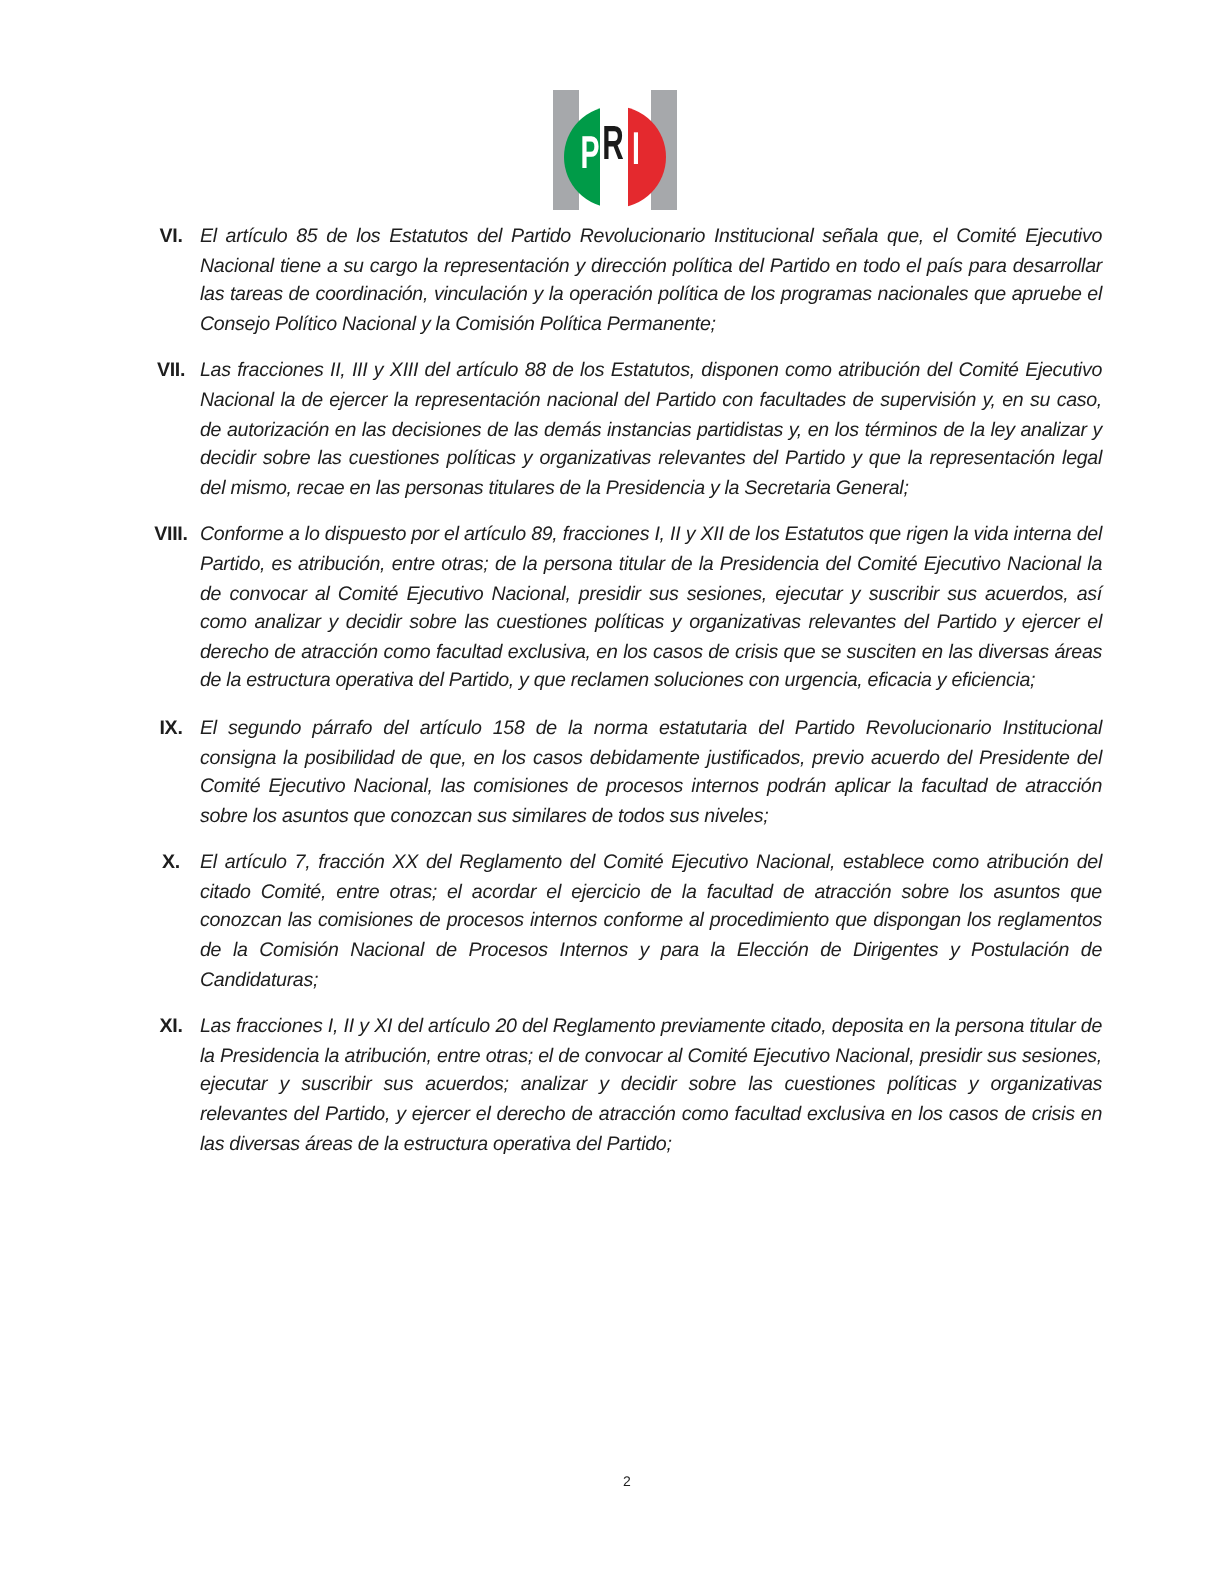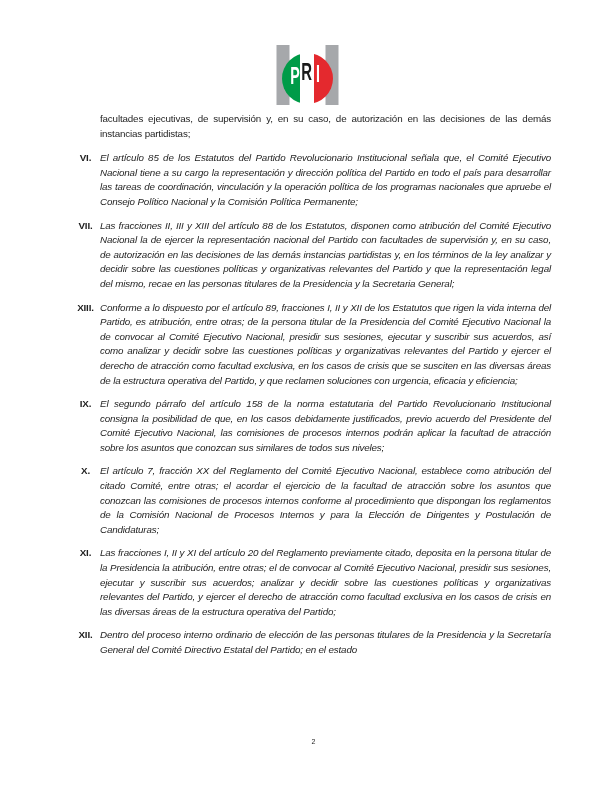--- a/index.html
+++ b/index.html
@@ -83,54 +83,49 @@
         <rect x="24" y="8" width="14" height="51" fill="#ffffff"></rect>
         <rect x="38" y="8" width="19" height="51" fill="#e4292e"></rect>
       </g>
       <text transform="translate(19,39) scale(0.62,1)" font-size="23" text-anchor="middle" fill="#ffffff">P</text>
       <text transform="translate(30.5,34.5) scale(0.62,1)" font-size="24" text-anchor="middle" fill="#1a1a1a">R</text>
       <text transform="translate(42,37) scale(0.62,1)" font-size="23" text-anchor="middle" fill="#ffffff">I</text>
     </svg>
   </div>
 
   <div class="content">
-    <p class="cont-par">facultades ejecutivas, de supervisión y, en su caso, de autorización en las decisiones de las demás instancias partidistas;</p>
     <div id="items">
   <div class="item">
     <span class="num">VI.</span>
     <span class="txt">El artículo 85 de los Estatutos del Partido Revolucionario Institucional señala que, el Comité Ejecutivo Nacional tiene a su cargo la representación y dirección política del Partido en todo el país para desarrollar las tareas de coordinación, vinculación y la operación política de los programas nacionales que apruebe el Consejo Político Nacional y la Comisión Política Permanente;</span>
   </div>
 
   <div class="item">
     <span class="num">VII.</span>
     <span class="txt">Las fracciones II, III y XIII del artículo 88 de los Estatutos, disponen como atribución del Comité Ejecutivo Nacional la de ejercer la representación nacional del Partido con facultades de supervisión y, en su caso, de autorización en las decisiones de las demás instancias partidistas y, en los términos de la ley analizar y decidir sobre las cuestiones políticas y organizativas relevantes del Partido y que la representación legal del mismo, recae en las personas titulares de la Presidencia y la Secretaria General;</span>
   </div>
 
   <div class="item">
-    <span class="num">XIII.</span>
+    <span class="num">VIII.</span>
     <span class="txt">Conforme a lo dispuesto por el artículo 89, fracciones I, II y XII de los Estatutos que rigen la vida interna del Partido, es atribución, entre otras; de la persona titular de la Presidencia del Comité Ejecutivo Nacional la de convocar al Comité Ejecutivo Nacional, presidir sus sesiones, ejecutar y suscribir sus acuerdos, así como analizar y decidir sobre las cuestiones políticas y organizativas relevantes del Partido y ejercer el derecho de atracción como facultad exclusiva, en los casos de crisis que se susciten en las diversas áreas de la estructura operativa del Partido, y que reclamen soluciones con urgencia, eficacia y eficiencia;</span>
   </div>
 
   <div class="item">
     <span class="num">IX.</span>
     <span class="txt">El segundo párrafo del artículo 158 de la norma estatutaria del Partido Revolucionario Institucional consigna la posibilidad de que, en los casos debidamente justificados, previo acuerdo del Presidente del Comité Ejecutivo Nacional, las comisiones de procesos internos podrán aplicar la facultad de atracción sobre los asuntos que conozcan sus similares de todos sus niveles;</span>
   </div>
 
   <div class="item">
     <span class="num">X.</span>
     <span class="txt">El artículo 7, fracción XX del Reglamento del Comité Ejecutivo Nacional, establece como atribución del citado Comité, entre otras; el acordar el ejercicio de la facultad de atracción sobre los asuntos que conozcan las comisiones de procesos internos conforme al procedimiento que dispongan los reglamentos de la Comisión Nacional de Procesos Internos y para la Elección de Dirigentes y Postulación de Candidaturas;</span>
   </div>
 
   <div class="item">
     <span class="num">XI.</span>
     <span class="txt">Las fracciones I, II y XI del artículo 20 del Reglamento previamente citado, deposita en la persona titular de la Presidencia la atribución, entre otras; el de convocar al Comité Ejecutivo Nacional, presidir sus sesiones, ejecutar y suscribir sus acuerdos; analizar y decidir sobre las cuestiones políticas y organizativas relevantes del Partido, y ejercer el derecho de atracción como facultad exclusiva en los casos de crisis en las diversas áreas de la estructura operativa del Partido;</span>
   </div>
 
-  <div class="item">
-    <span class="num">XII.</span>
-    <span class="txt">Dentro del proceso interno ordinario de elección de las personas titulares de la Presidencia y la Secretaría General del Comité Directivo Estatal del Partido; en el estado</span>
-  </div>
 </div>
   </div>
 
   <div class="footer">2</div>
 
 </div>
 
 </body></html>

